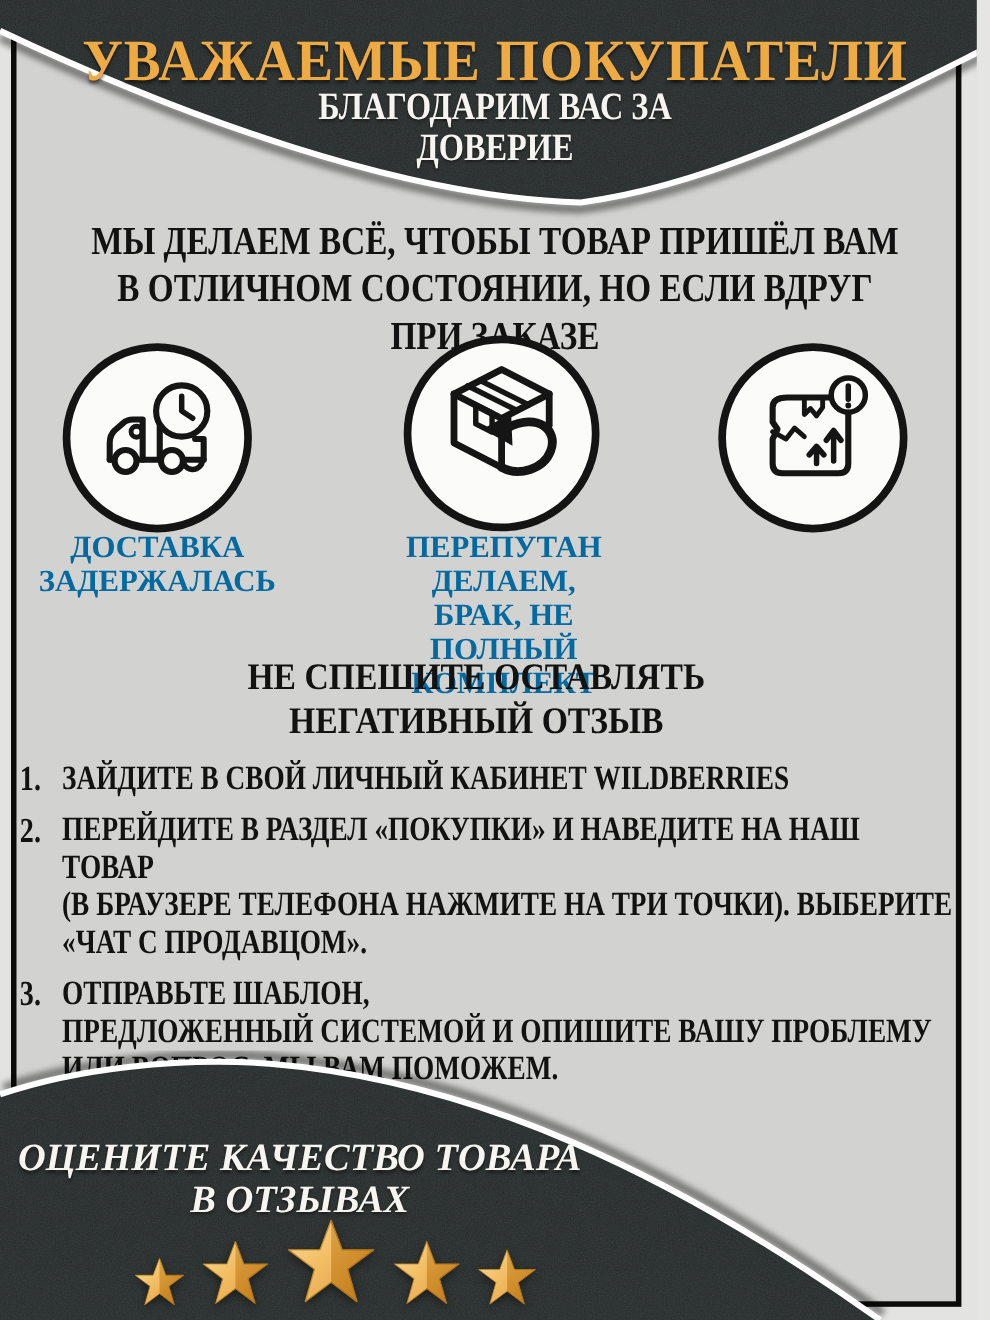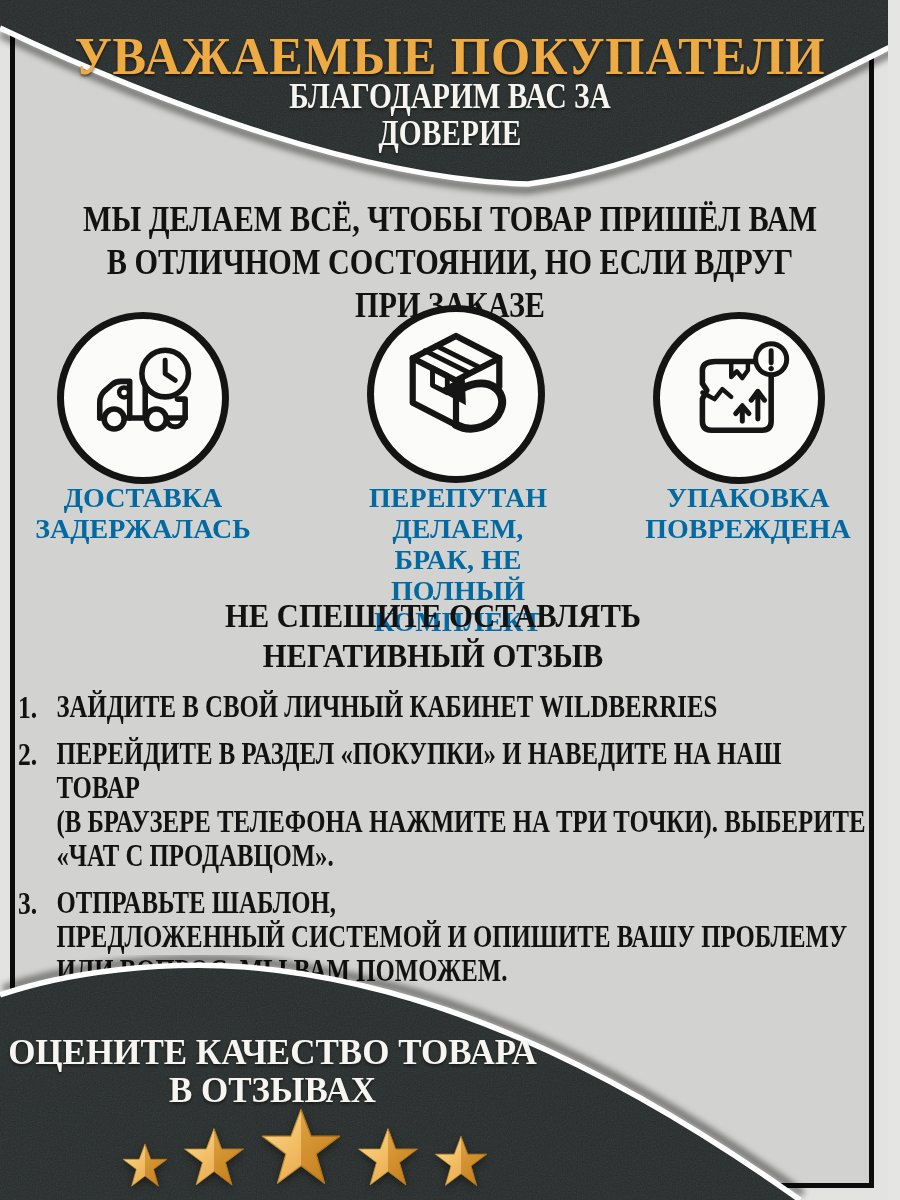--- a/index.html
+++ b/index.html
@@ -21,21 +21,21 @@
   .issue-label{position:absolute;top:482px;font-size:28px;line-height:31px;text-align:center;font-weight:bold;color:#0369a1;white-space:pre-line;z-index:2;}
   .l1{left:33px;width:220px;}
   .l2{left:333px;width:250px;}
   .l3{left:633px;width:230px;}
   .advice{top:596px;left:0;width:866px;text-align:center;font-size:34px;line-height:40px;transform:scaleX(.9);transform-origin:center top;z-index:2;}
   .steps{position:absolute;left:18px;top:690px;width:1060px;transform:scaleX(.8);transform-origin:left top;z-index:2;}
   .step{display:flex;align-items:flex-start;}
   .step+.step{margin-top:13px;}
   .step-num{flex:0 0 48px;font-weight:bold;font-size:32px;line-height:34px;color:#121212;}
   .step-text{font-weight:bold;font-size:31px;line-height:34px;color:#121212;white-space:pre-line;}
-  .ftr-heading{top:1034px;left:0;width:545px;text-align:center;font-size:35px;line-height:38px;color:#f6f5f2;z-index:6;text-shadow:0 2px 3px rgba(0,0,0,.5);}
+  .ftr-heading{top:1034px;left:0;width:545px;text-align:center;font-size:35px;line-height:38px;color:#f6f5f2;z-index:6;text-shadow:0 2px 3px rgba(0,0,0,.5);font-style:italic;}
   .stars{position:absolute;left:85px;top:1100px;width:440px;height:90px;display:flex;align-items:flex-end;justify-content:center;gap:13px;z-index:6;}
   .star{display:block;filter:drop-shadow(0 3px 4px rgba(0,0,0,.45));}
   .s1{width:48px;height:48px;}
   .s2{width:64px;height:64px;}
   .s3{width:84px;height:84px;}
   .s4{width:64px;height:64px;}
   .s5{width:56px;height:56px;}
   .defs{position:absolute;width:0;height:0;}
 </style>
 </head>
@@ -131,22 +131,20 @@
       </g>
       <circle cx="84" cy="28.5" r="2.4" fill="#151515"></circle>
     </svg>
   </div>
 
   <div class="issue-label l1">ДОСТАВКА
 ЗАДЕРЖАЛАСЬ</div>
   <div class="issue-label l2">ПЕРЕПУТАН ДЕЛАЕМ,
 БРАК, НЕ ПОЛНЫЙ
 КОМПЛЕКТ</div>
-  <div class="issue-label l3">УПАКОВКА
-ПОВРЕЖДЕНА</div>
 
   <div class="txt advice">НЕ СПЕШИТЕ ОСТАВЛЯТЬ
 НЕГАТИВНЫЙ ОТЗЫВ</div>
 
   <div class="steps">
     <div class="step">
       <span class="step-num">1.</span>
       <span class="step-text">ЗАЙДИТЕ В СВОЙ ЛИЧНЫЙ КАБИНЕТ WILDBERRIES</span>
     </div>
     <div class="step">

